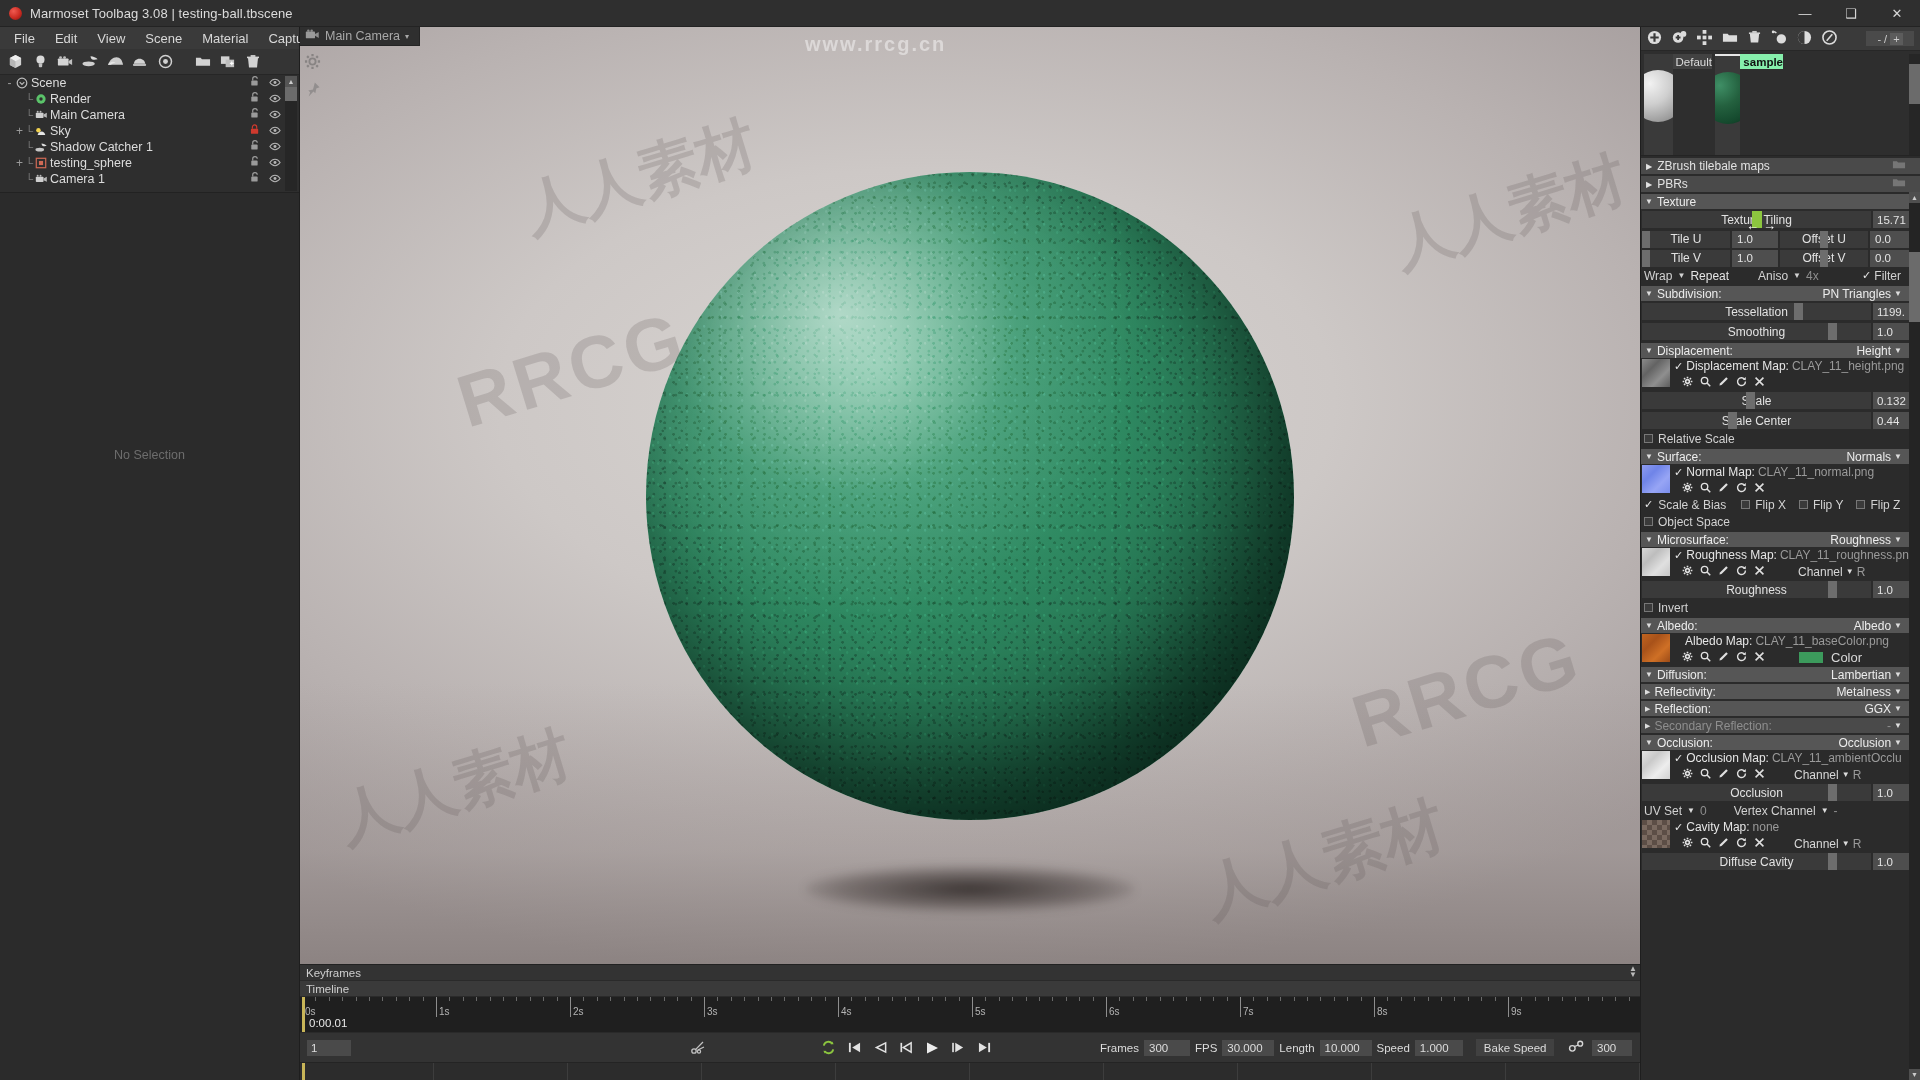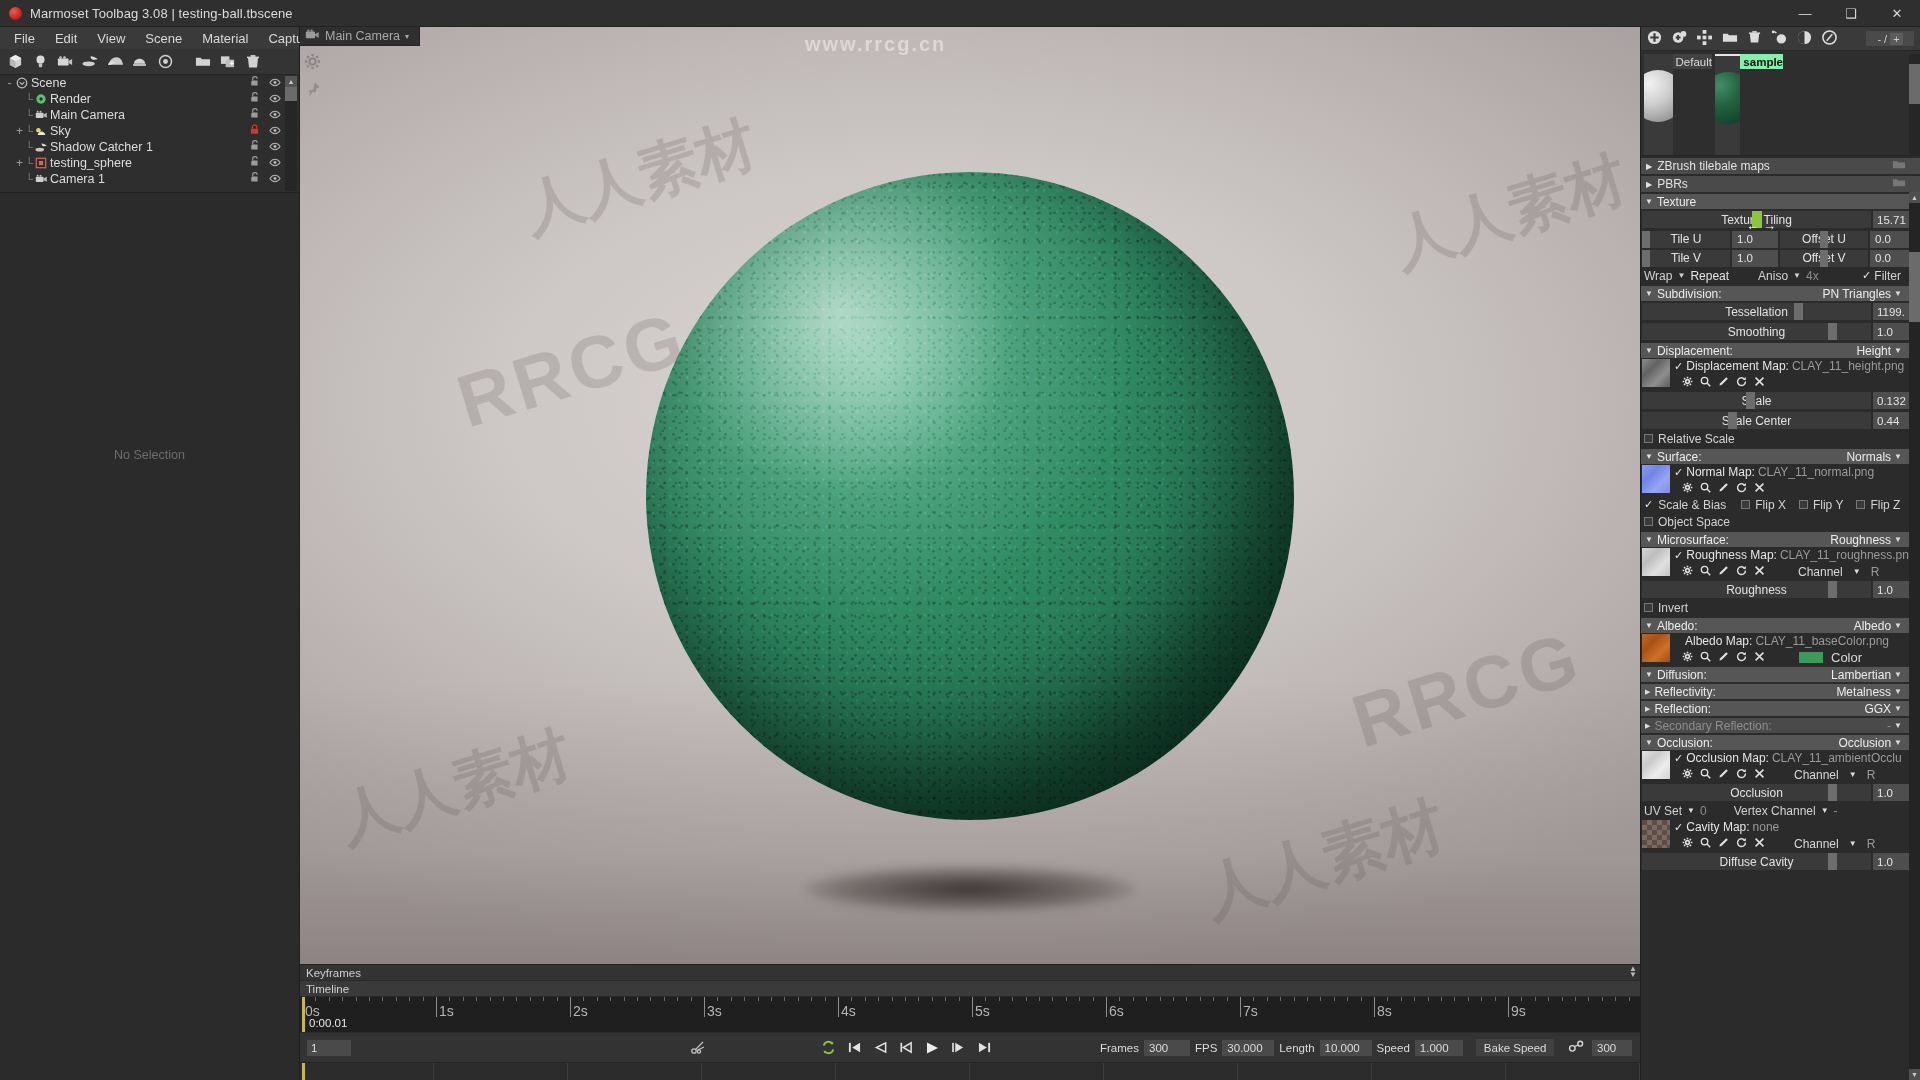--- a/index.html
+++ b/index.html
@@ -103,21 +103,21 @@
   .kfbar{height:16px;background:#333;border-top:1px solid #222;display:flex;align-items:center;
     padding-left:6px;font-size:11.5px;color:#cfcfcf;position:relative;flex:none;}
   .kfbar .updn{position:absolute;right:3px;top:1px;display:flex;flex-direction:column;line-height:6px;
     font-size:8px;color:#bbb;}
   .tlbar{height:16px;background:#3a3a3a;border-top:1px solid #2a2a2a;display:flex;align-items:center;
     padding-left:6px;font-size:11.5px;color:#cfcfcf;flex:none;}
   .ruler{height:36px;background:#1f1f1f;position:relative;flex:none;border-top:1px solid #2a2a2a;}
   .ticks{position:absolute;left:0;right:0;top:0;height:9px;}
   .tick{position:absolute;top:0;width:1px;background:#6a6a6a;height:4px;}
   .tick.maj{height:9px;background:#8d8d8d;}
-  .secLbl{position:absolute;top:9px;font-size:14px;color:#b4b4b4;padding-left:2px;
+  .secLbl{position:absolute;top:9px;font-size:10px;color:#b4b4b4;padding-left:2px;
     border-left:1px solid #8d8d8d;line-height:11px;}
   .playhead{position:absolute;top:0;bottom:0;width:3px;background:#c8b558;}
   .curtime{position:absolute;top:20px;left:9px;font-size:11.5px;color:#e8e8e8;}
 
   .transport{height:30px;background:#333;display:flex;align-items:center;position:relative;flex:none;
     border-top:1px solid #2a2a2a;}
   .framebox{width:44px;height:16px;background:#4a4a4a;color:#ddd;font-size:11.5px;
     display:flex;align-items:center;padding-left:4px;margin-left:7px;}
   .scissor{position:absolute;left:390px;top:6px;opacity:.85;}
   .pbtns{position:absolute;left:520px;display:flex;align-items:center;gap:9px;}
@@ -181,21 +181,21 @@
     font-size:11.5px;color:#e4e4e4;}
   .optrow{height:17px;display:flex;align-items:center;gap:5px;font-size:12px;color:#d2d2d2;padding:0 3px;}
   .maprow{display:flex;margin-top:1px;padding:0 1px;}
   .mapthumb{width:28px;height:28px;flex:none;background:#5a5a5a;}
   .mapinfo{flex:1;padding-left:4px;min-width:0;}
   .mapttl{font-size:12px;color:#e6e6e6;display:flex;align-items:center;gap:3px;white-space:nowrap;overflow:hidden;}
   .mapttl .fname{color:#9a9a9a;}
   .mapicons{display:flex;align-items:center;gap:7px;margin-top:2px;padding-left:8px;}
   .chk{color:#e9e9e9;font-size:11px;}
   .box{width:9px;height:9px;border:1px solid #777;background:#3a3a3a;display:inline-block;}
-  .chan{font-size:12px;color:#d8d8d8;display:flex;align-items:center;gap:10px;}
+  .chan{font-size:12px;color:#d8d8d8;display:flex;align-items:center;gap:3px;}
   .chan b{color:#9a9a9a;font-weight:normal;}
   .colorsw{width:26px;height:13px;background:#3c9a5c;border:1px solid #2a2a2a;}
   .propscroll{position:absolute;right:0;top:0;bottom:0;width:11px;background:#242424;}
   .propscroll .thumb{position:absolute;left:0;width:11px;top:60px;height:70px;background:#6b6b6b;}
   .propscroll .a{position:absolute;left:0;width:11px;height:11px;background:#4f4f4f;
     display:flex;align-items:center;justify-content:center;font-size:7px;color:#ccc;}
 
   .cursor-arrows{position:absolute;width:30px;height:14px;display:flex;align-items:center;
     justify-content:space-between;color:#fff;font-size:13px;pointer-events:none;}
   .greenhl{position:absolute;background:#8cc63f;}

